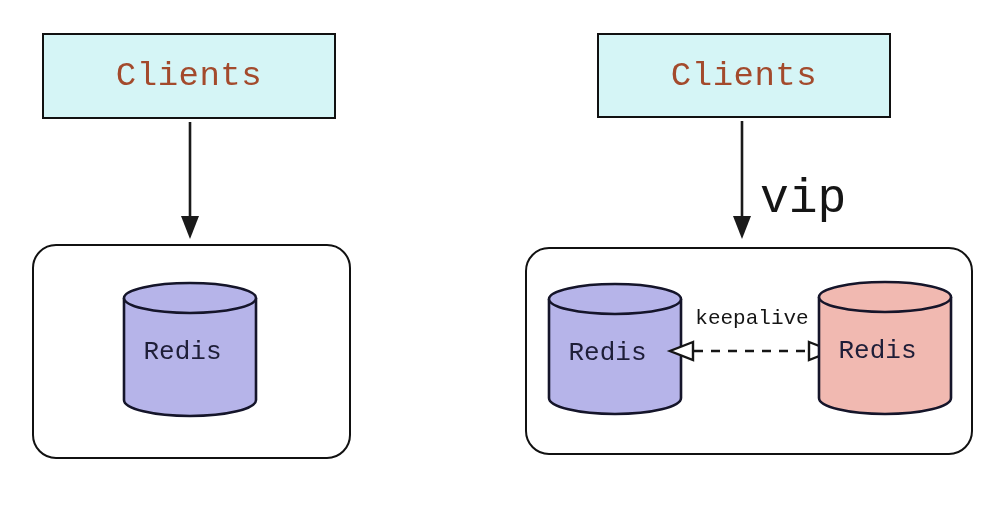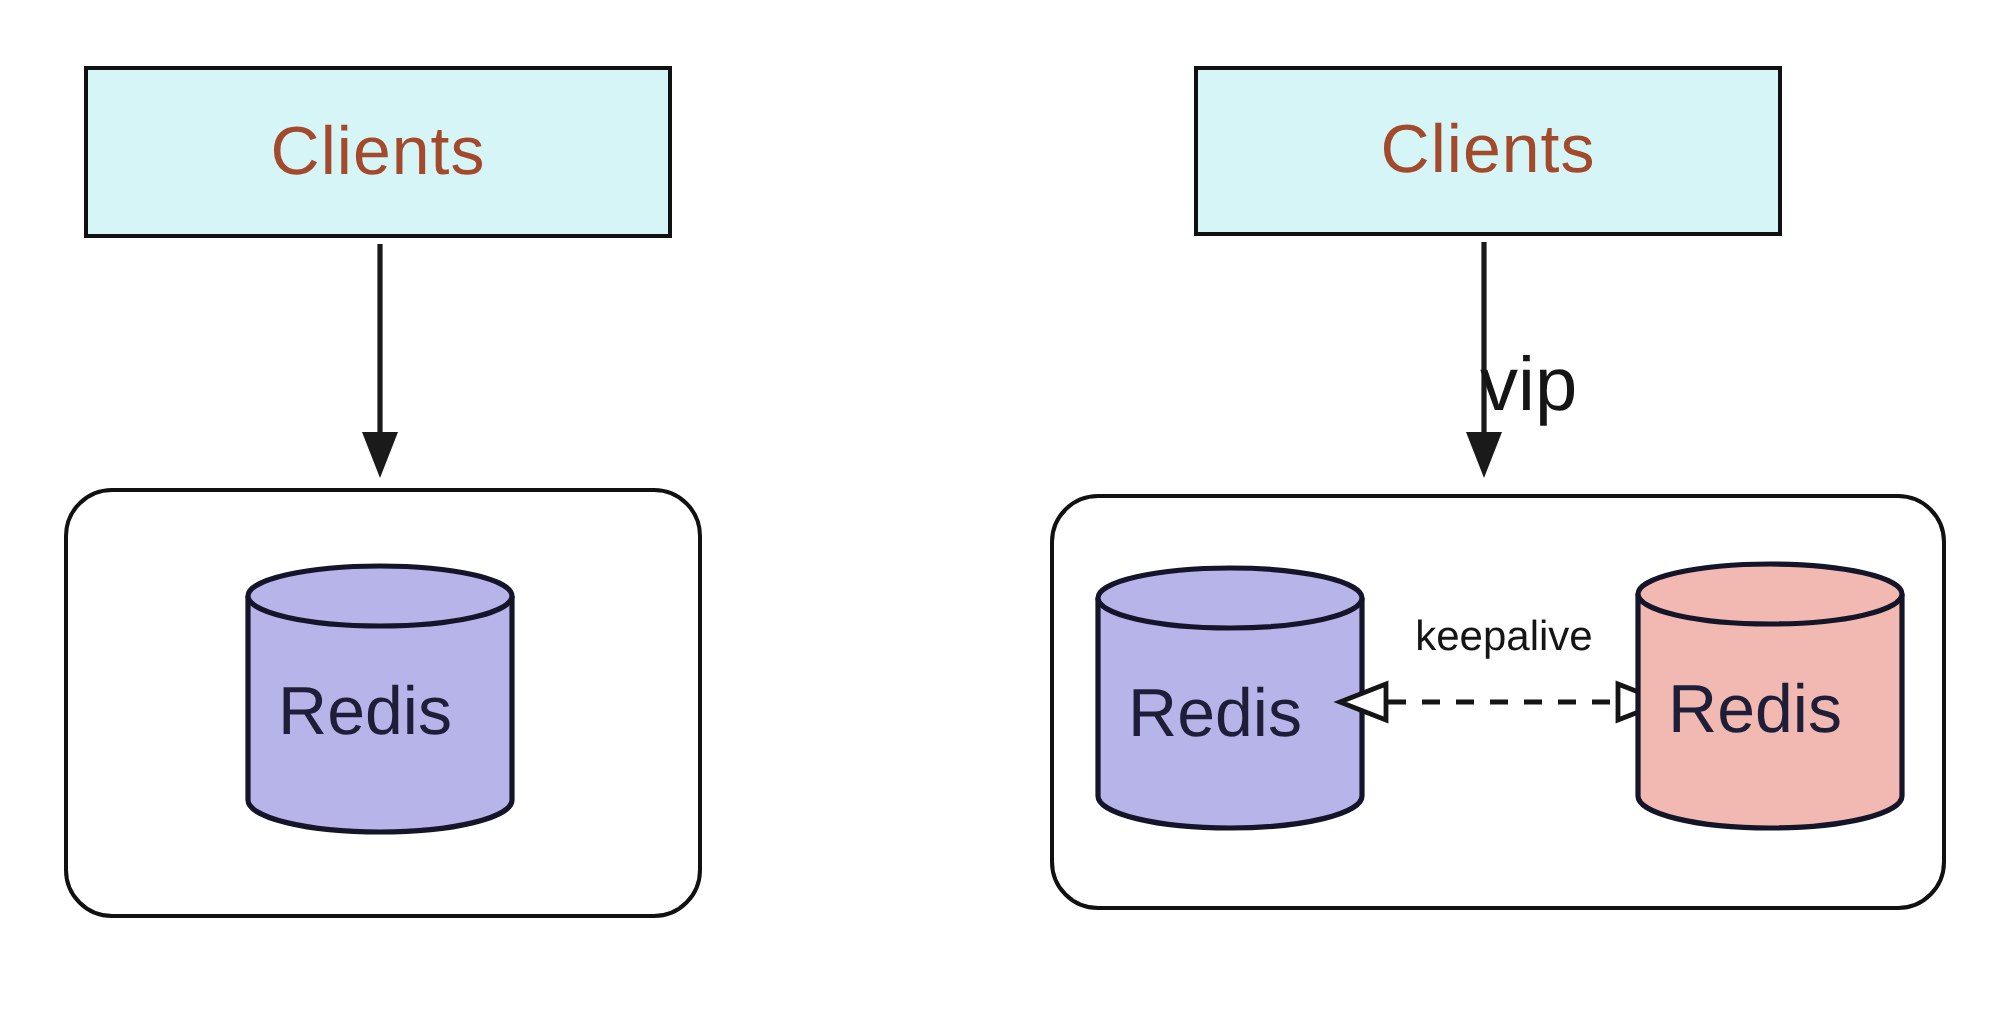--- a/index.html
+++ b/index.html
@@ -1,21 +1,21 @@
 <!DOCTYPE html>
 <html><head>
 <meta charset="utf-8">
 <style>
   html, body { margin: 0; padding: 0; background: #ffffff; }
   .stage {
     position: relative;
     width: 1000px;
     height: 507px;
     background: #ffffff;
-    font-family: Liberation Sans, sans-serif;
+    font-family: Liberation Mono, monospace;
     overflow: hidden;
   }
   .layer { position: absolute; inset: 0; }
 
   .clients-box {
     position: absolute;
     border: 2.5px solid #111111;
     display: flex;
     align-items: center;
     justify-content: center;
@@ -30,22 +30,22 @@
   .clients-right { left: 597px; top: 33px; width: 294px; height: 85px; }
 
   .arrow-down { position: absolute; }
   .arrow-left  { left: 179px; top: 122px; }
   .arrow-right { left: 731px; top: 121px; }
   .arrow-down line    { stroke: #1a1a1a; stroke-width: 2.6; }
   .arrow-down polygon { fill: #1a1a1a; }
 
   .vip-label {
     position: absolute;
-    left: 740px; top: 172px;
-    font-size: 38px;
+    left: 760px; top: 172px;
+    font-size: 48px;
     color: #151515;
   }
 
   .cluster-box {
     position: absolute;
     background: #ffffff;
     border: 2.5px solid #111111;
     border-radius: 24px;
     box-sizing: border-box;
   }
@@ -55,21 +55,21 @@
   .cylinder { position: absolute; }
   .cyl-a { left: 122px; top: 281px; }  
   .cyl-b { left: 547px; top: 282px; }  
   .cyl-c { left: 817px; top: 280px; }  
   .cylinder svg { display: block; }
   .cylinder path, .cylinder ellipse { stroke: #15152a; stroke-width: 2.6; }
   .cyl-label {
     position: absolute;
     left: 0; right: 15px; top: 56px;
     text-align: center;
-    font-size: 34px;
+    font-size: 26px;
   }
 
   .keepalive-label {
     position: absolute;
     left: 670px; top: 307px; width: 164px;
     text-align: center;
     font-size: 21px;
     color: #151515;
   }
   .keepalive-link { position: absolute; left: 666px; top: 338px; }

